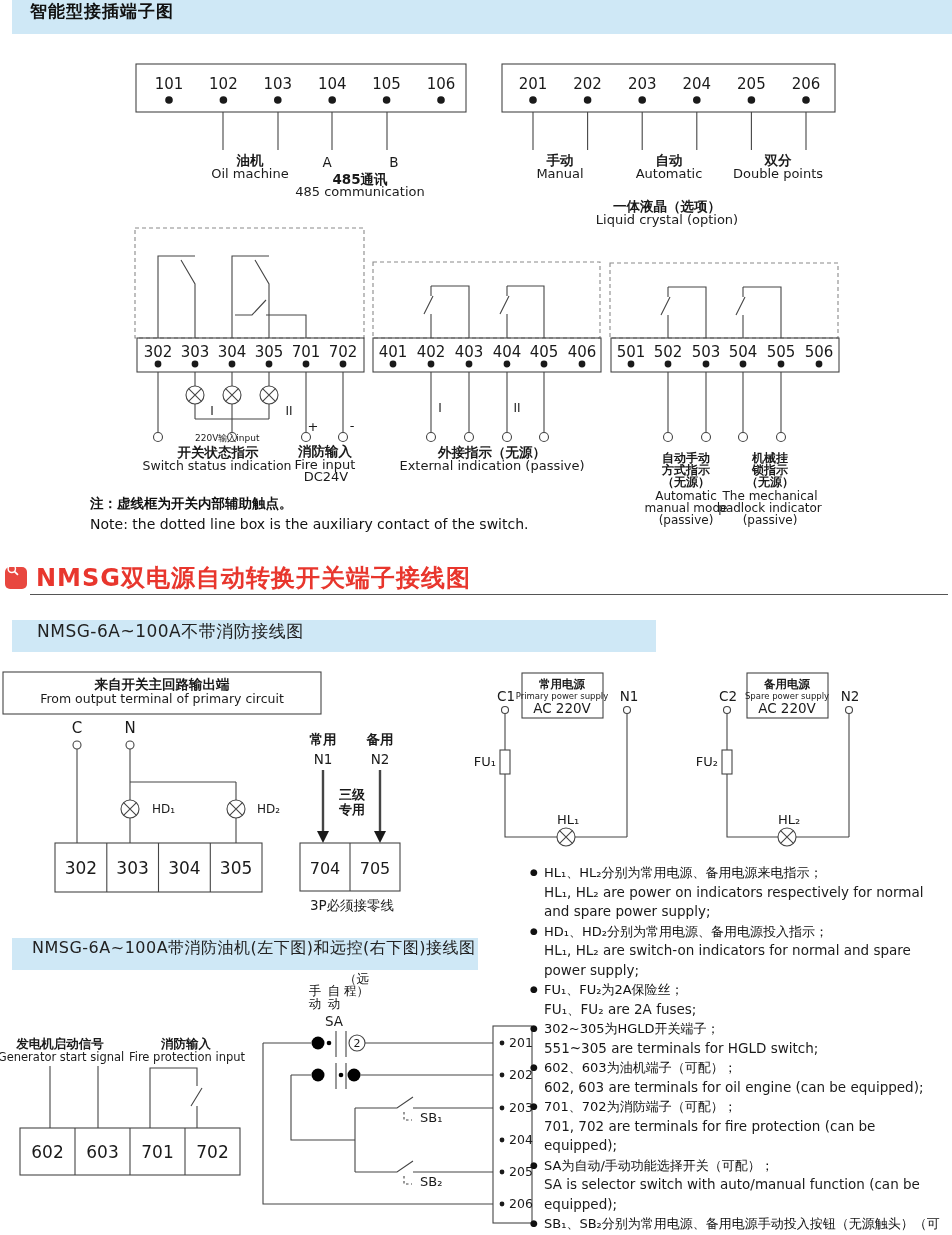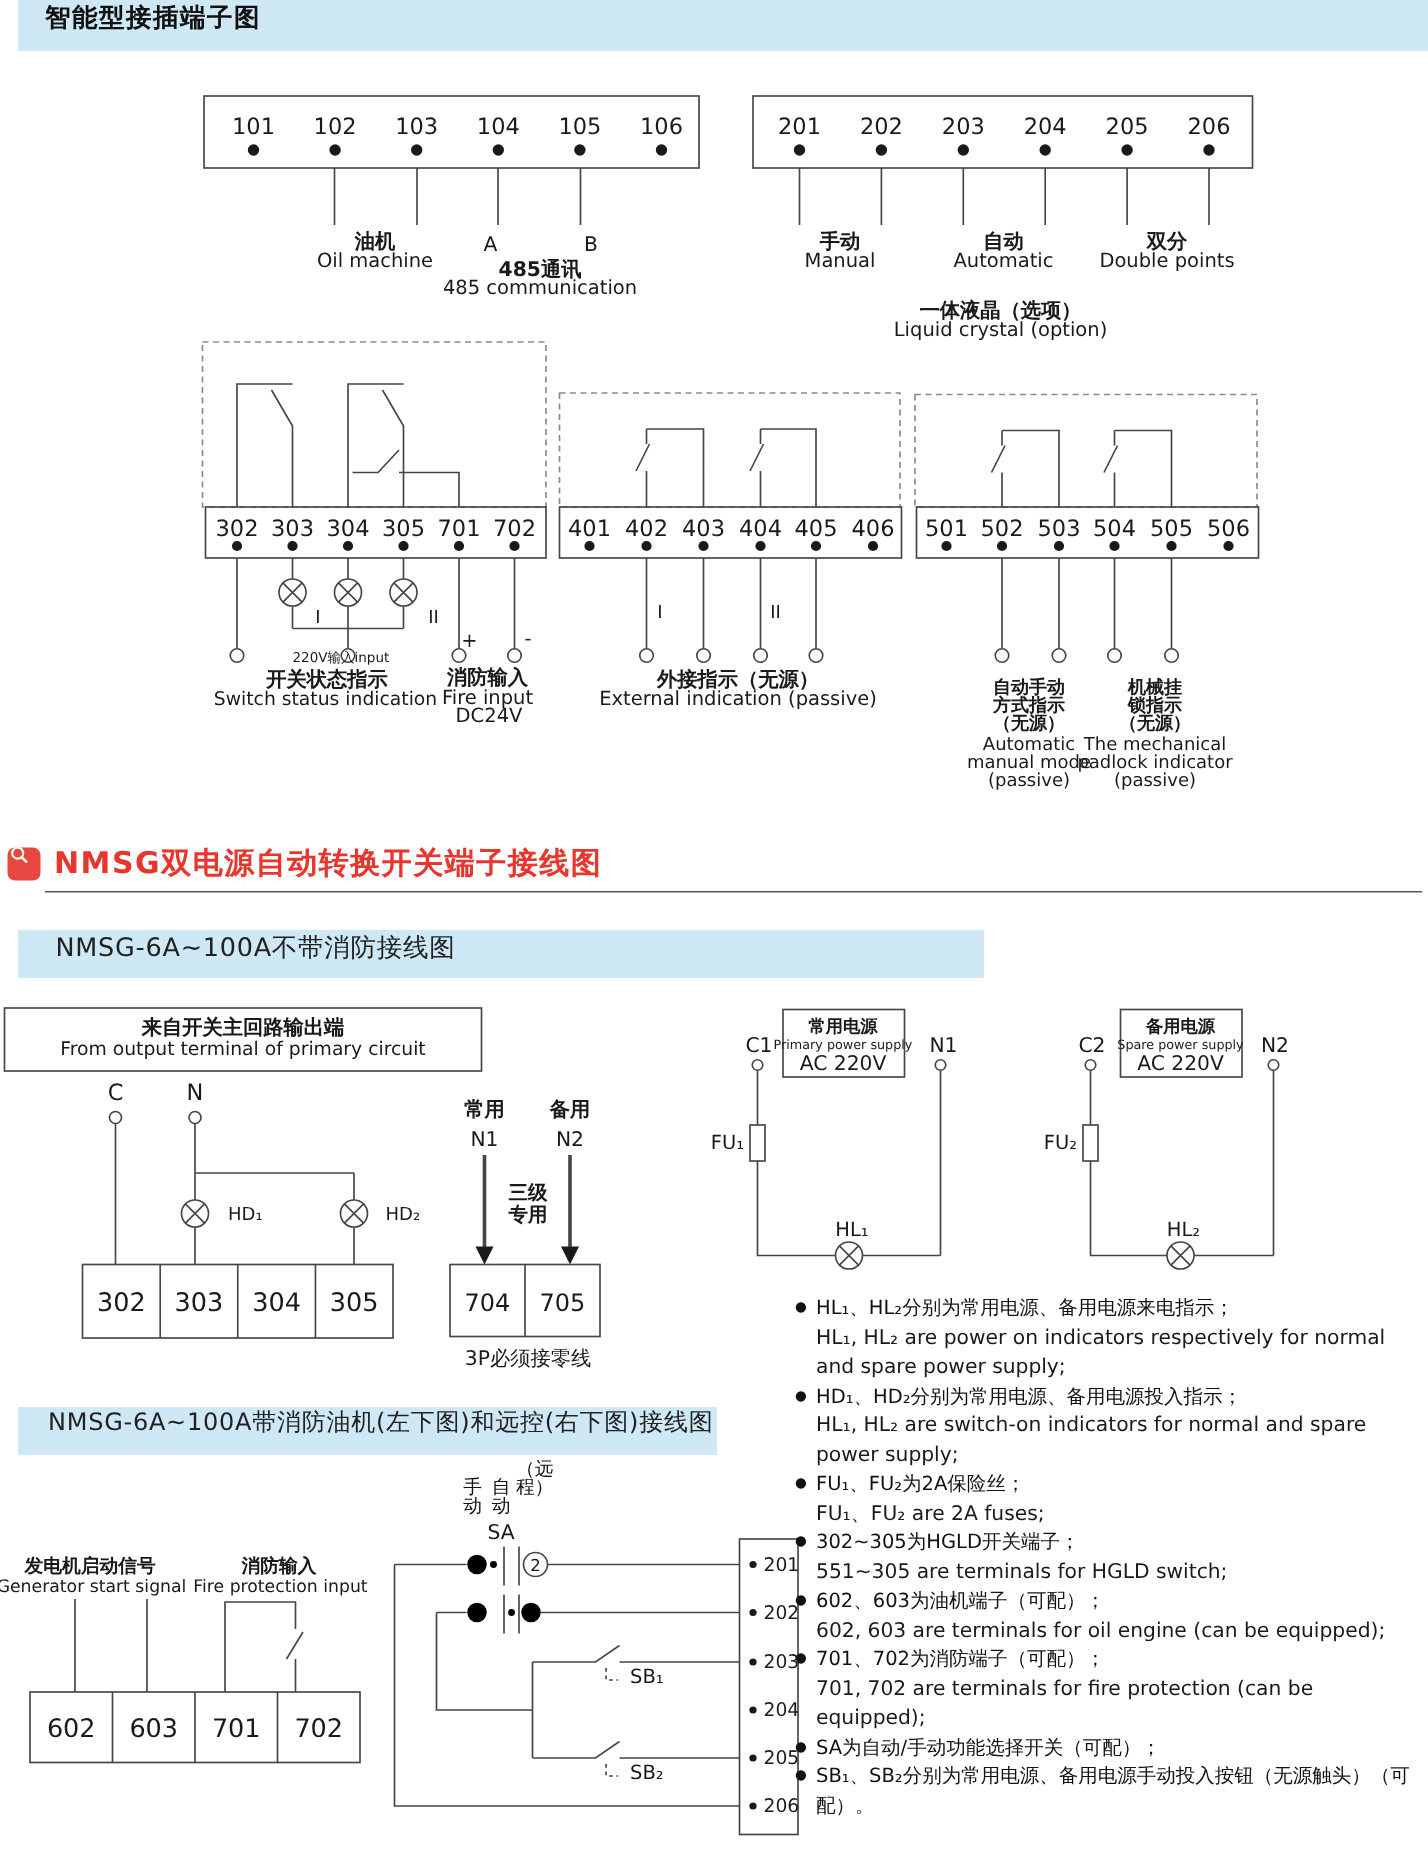--- a/index.html
+++ b/index.html
@@ -15,21 +15,21 @@
   #banner1{left:0;top:620px;width:644px;height:32px;}
   #banner1 span{margin-left:25px;}
   #banner2{left:0;top:938px;width:466px;height:32px;}
   #banner2 span{margin-left:20px;font-size:16px;}
   .note{position:absolute;left:90px;top:495px;}
   .note .cn{font-weight:bold;font-size:13.5px;}
   .note .en{font-size:14px;margin-top:3px;}
   .sec-title{position:absolute;left:5px;top:562px;display:flex;align-items:center;}
   .sec-icon{width:22px;height:22px;border-radius:5px;background:#e8473f;display:flex;
             align-items:center;justify-content:center;}
-  .sec-title span{color:#e8362d;font-weight:bold;font-size:20px;margin-left:9px;letter-spacing:1px;}
+  .sec-title span{color:#e8362d;font-weight:bold;font-size:24px;margin-left:9px;letter-spacing:1px;}
   .sec-rule{position:absolute;left:30px;top:594px;width:918px;height:1px;background:#555;}
   .bullets{position:absolute;left:530px;top:863px;width:420px;}
   .bullet{position:relative;padding-left:14px;}
   .bullet::before{content:"●";position:absolute;left:0;top:4px;font-size:9px;color:#111;}
   .b-cn{font-size:13px;line-height:19.5px;}
   .b-en{font-size:13.5px;line-height:19.5px;color:#1a1a1a;}
   .vtext{position:absolute;width:16px;text-align:center;font-size:12.5px;line-height:13px;}
   #v-remote{line-height:11.5px;}
 </style>
 </head>
@@ -410,20 +410,24 @@
       <text x="509" y="1144" font-size="12.5">204</text>
       <text x="509" y="1176" font-size="12.5">205</text>
       <text x="509" y="1208" font-size="12.5">206</text>
     </g>
   </svg>
 
   <div id="hdr" class="bluebar">
     <span>智能型接插端子图</span>
   </div>
 
+  <div class="note">
+    <div class="cn">注：虚线框为开关内部辅助触点。</div>
+    <div class="en">Note: the dotted line box is the auxiliary contact of the switch.</div>
+  </div>
 
   <div class="sec-title">
     <div class="sec-icon">
       <svg width="16" height="16" viewBox="0 0 20 20">
         <circle cx="8.5" cy="8.5" r="4.6" stroke="#fff" stroke-width="1.8" fill="none"></circle>
         <line x1="12" y1="12" x2="16.2" y2="16.2" stroke="#fff" stroke-width="2.2"></line>
       </svg>
     </div>
     <span>NMSG双电源自动转换开关端子接线图</span>
   </div>
@@ -461,20 +465,21 @@
     <div class="bullet">
       <div class="b-cn">602、603为油机端子（可配）；</div>
       <div class="b-en">602, 603 are terminals for oil engine (can be equipped);</div>
     </div>
     <div class="bullet">
       <div class="b-cn">701、702为消防端子（可配）；</div>
       <div class="b-en">701, 702 are terminals for fire protection (can be equipped);</div>
     </div>
     <div class="bullet">
       <div class="b-cn">SA为自动/手动功能选择开关（可配）；</div>
+      <div class="b-en">SA is selector switch with auto/manual function (can be equipped);</div>
     </div>
     <div class="bullet">
       <div class="b-cn">SB₁、SB₂分别为常用电源、备用电源手动投入按钮（无源触头）（可配）。</div>
 
     </div>
   </div>
 
 </div>
 
 </body></html>

